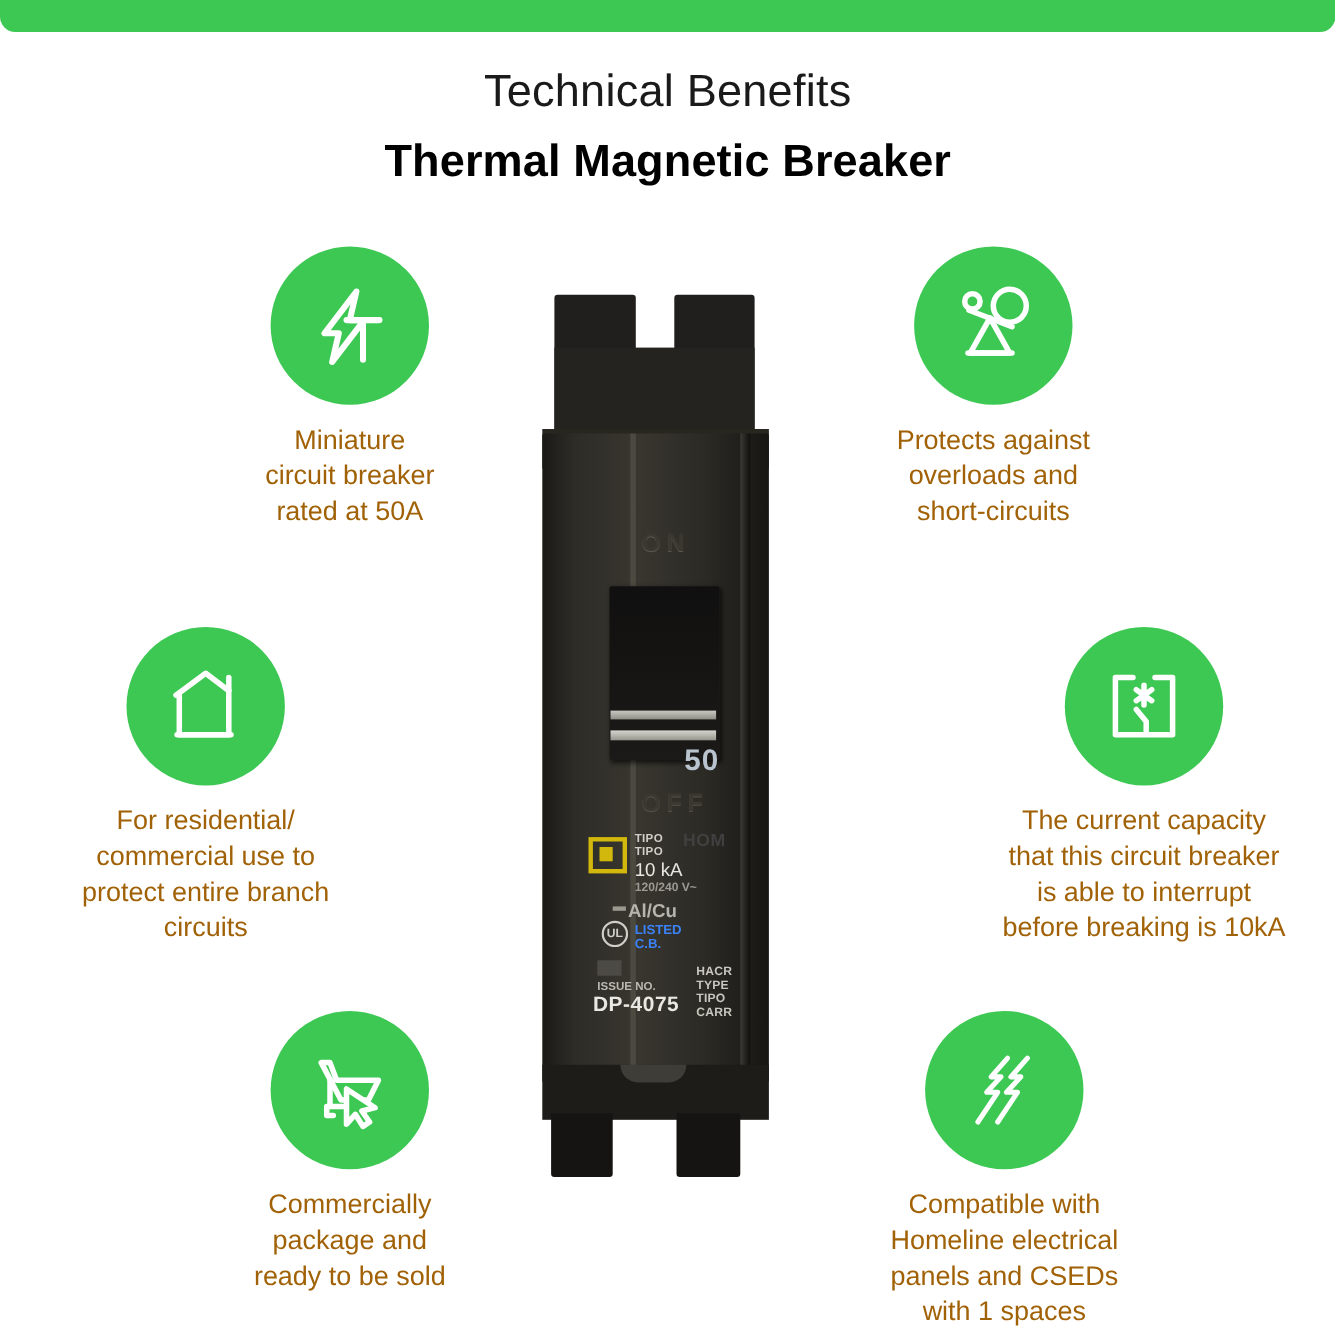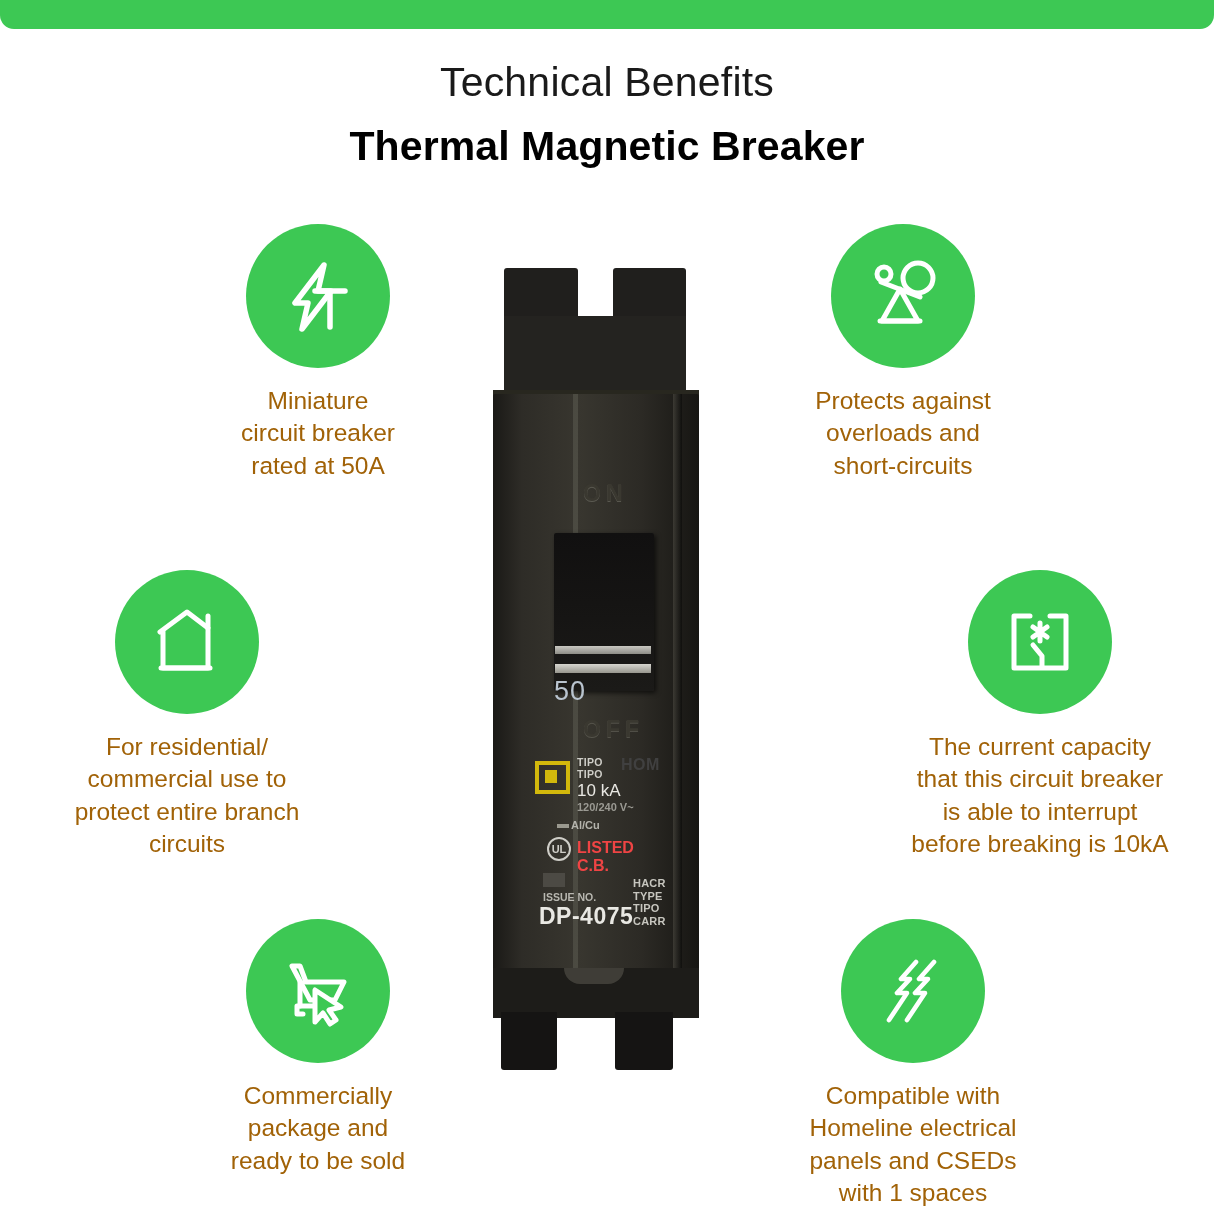--- a/index.html
+++ b/index.html
@@ -92,22 +92,22 @@
   }
   .bk-handle-band1 {
     position:absolute; left:68px; top:378px; width:96px; height:8px;
     background:linear-gradient(180deg,#c9c8c2,#8e8d86);
   }
   .bk-handle-band2 {
     position:absolute; left:68px; top:396px; width:96px; height:9px;
     background:linear-gradient(180deg,#d6d5cf,#97968e);
   }
   .bk-handle-num {
-    position:absolute; left:67px; top:408px; width:100px; text-align:left;
-    font-size:27px; font-weight:400; color:#b9c4cf; letter-spacing:1px;
+    position:absolute; left:67px; top:408px; width:100px; text-align:right;
+    font-size:27px; font-weight:700; color:#b9c4cf; letter-spacing:1px;
   }
 
   
   .bk-label { position:absolute; left:48px; top:485px; width:160px; }
   .sqd-logo {
     position:absolute; left:0; top:8px; width:35px; height:33px;
     border:4px solid #d2b80c;
   }
   .sqd-logo i {
     position:absolute; left:6px; top:5px; width:12px; height:13px;
@@ -121,47 +121,47 @@
     position:absolute; left:86px; top:3px; font-size:16px; font-weight:700;
     color:#404040; letter-spacing:0.5px;
   }
   .lab-ka {
     position:absolute; left:42px; top:28px; font-size:17px; font-weight:400; color:#e8e7e2;
   }
   .lab-volt {
     position:absolute; left:42px; top:48px; font-size:11px; font-weight:700; color:#9b9a93;
   }
   .lab-alcu {
-    position:absolute; left:36px; top:66px; font-size:11px; font-weight:700; color:#b5b4ad;
+    position:absolute; left:36px; top:66px; font-size:17px; font-weight:700; color:#b5b4ad;
   }
   .lab-alcu:before {
     content:""; position:absolute; left:-14px; top:5px; width:12px; height:4px; background:#9a998f;
   }
   .ul-mark {
     position:absolute; left:12px; top:84px; width:24px; height:24px;
     border:2px solid #cfcec8; border-radius:50%;
     font-size:11px; font-weight:700; color:#cfcec8;
     display:flex; align-items:center; justify-content:center;
   }
   .lab-listed {
-    position:absolute; left:42px; top:86px; font-size:16px; font-weight:700;
-    color:#ef4444; line-height:1.12;
+    position:absolute; left:42px; top:86px; font-size:12px; font-weight:700;
+    color:#3b82f6; line-height:1.12;
   }
   .lab-hacr {
     position:absolute; left:98px; top:124px; font-size:11px; font-weight:700;
     color:#c7c6bf; line-height:1.15; letter-spacing:0.2px;
   }
   .lab-issue-box {
     position:absolute; left:8px; top:120px; width:22px; height:14px; background:#4c4a44;
   }
   .lab-issue {
     position:absolute; left:8px; top:138px; font-size:10.5px; font-weight:700; color:#b9b8b1;
   }
   .lab-dp {
-    position:absolute; left:4px; top:150px; font-size:23px; font-weight:700;
+    position:absolute; left:4px; top:150px; font-size:19px; font-weight:700;
     color:#e9e8e3; letter-spacing:0.5px;
   }
 
   
   .bk-base { position:absolute; left:6px; top:700px; width:206px; height:50px; background:#1d1c19; }
   .bk-base-notch {
     position:absolute; left:77px; top:700px; width:60px; height:16px;
     background:#5b5950; border-radius:0 0 30px 30px; opacity:0.55;
   }
   .prong { position:absolute; background:#151413; top:744px; height:58px; border-radius:0 0 3px 3px; }

